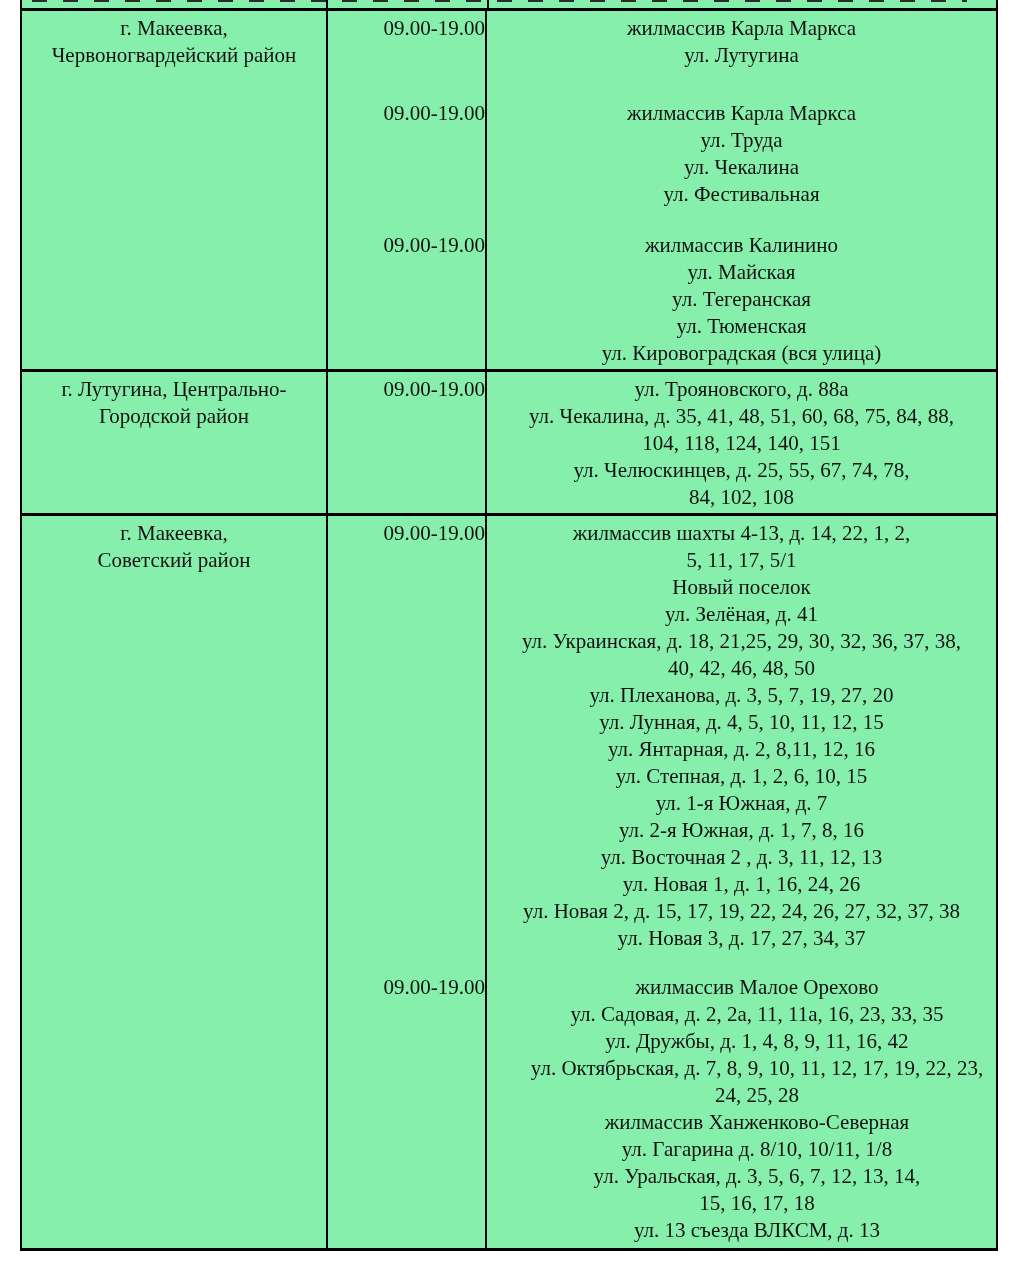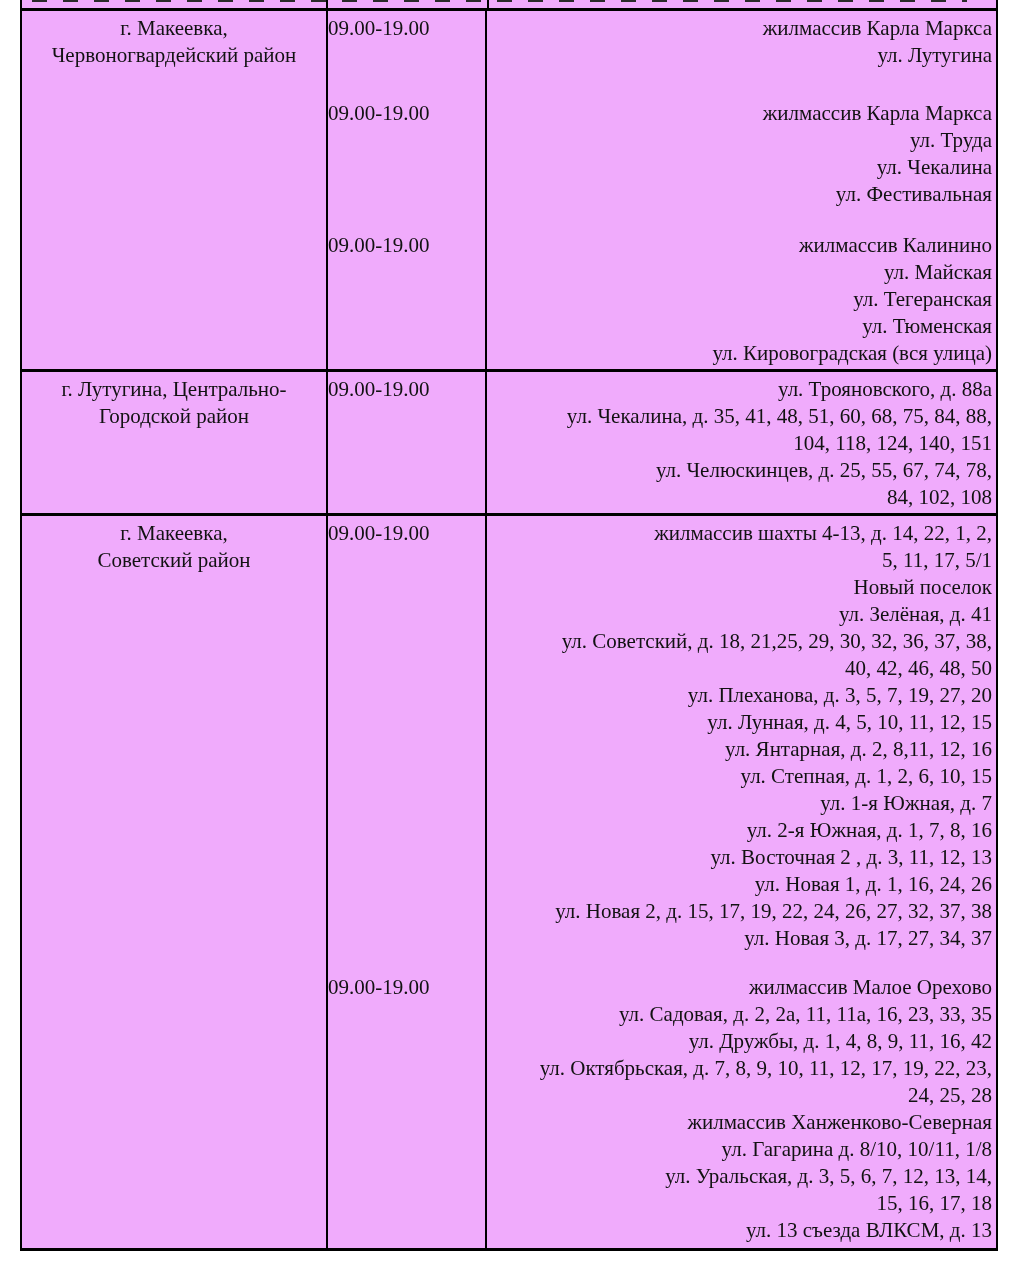--- a/index.html
+++ b/index.html
@@ -1,35 +1,35 @@
 <!DOCTYPE html>
 <html><head>
 <meta charset="utf-8">
 <style>
   html,body{margin:0;padding:0;background:#ffffff;}
   body{width:1023px;height:1280px;position:relative;overflow:hidden;
        font-family:"Liberation Serif","DejaVu Serif",serif;color:#121212;}
   .table{position:absolute;left:20px;top:0;width:978px;box-sizing:border-box;
          border-left:2px solid #000;border-right:2px solid #000;border-bottom:3px solid #000;
-         background:#f0abfc;}
+         background:#86efac;}
   .trow{display:grid;grid-template-columns:306px 1fr;}
   .trow + .trow{border-top:3px solid #000;}
   
   .clip-row{display:grid;grid-template-columns:306px 161px 1fr;height:8px;
             background-image:repeating-linear-gradient(to right,#2a2a2a 0 15px,transparent 15px 31px);
             background-size:96% 2px;background-position:10px 0;background-repeat:no-repeat;}
   .clip-c{border-right:2px solid #000;}
   .clip-last{border-right:none;}
   .c1{border-right:2px solid #000;text-align:center;padding-top:4px;
       font-size:21px;line-height:27px;}
   .rhs{display:block;}
   .block{display:grid;grid-template-columns:159px 1fr;}
-  .tcell{border-right:2px solid #000;text-align:left;padding-top:4px;
+  .tcell{border-right:2px solid #000;text-align:right;padding-top:4px;
          font-size:21px;line-height:27px;}
-  .acell{text-align:right;padding-top:4px;font-size:21px;line-height:27px;
+  .acell{text-align:center;padding-top:4px;font-size:21px;line-height:27px;
          padding-left:4px;padding-right:4px;}
   .gap27{padding-bottom:27px;}
   .gap20{padding-bottom:20px;}
   .gap18{padding-bottom:18px;}
   .end2{padding-bottom:2px;}
   .end4{padding-bottom:4px;margin-left:31px;}
   .line{white-space:pre-wrap;}
 </style>
 </head>
 <body>
@@ -112,21 +112,21 @@
     <div class="rhs">
       <div class="block">
         <div class="tcell">
           <span class="line">09.00-19.00</span>
         </div>
         <div class="acell gap18">
           <div class="line">жилмассив шахты 4-13, д. 14, 22, 1, 2,</div>
           <div class="line">5, 11, 17, 5/1</div>
           <div class="line">Новый поселок</div>
           <div class="line">ул. Зелёная, д. 41</div>
-          <div class="line">ул. Советский, д. 18, 21,25, 29, 30, 32, 36, 37, 38,</div>
+          <div class="line">ул. Украинская, д. 18, 21,25, 29, 30, 32, 36, 37, 38,</div>
           <div class="line">40, 42, 46, 48, 50</div>
           <div class="line">ул. Плеханова, д. 3, 5, 7, 19, 27, 20</div>
           <div class="line">ул. Лунная, д. 4, 5, 10, 11, 12, 15</div>
           <div class="line">ул. Янтарная, д. 2, 8,11, 12, 16</div>
           <div class="line">ул. Степная, д. 1, 2, 6, 10, 15</div>
           <div class="line">ул. 1-я Южная, д. 7</div>
           <div class="line">ул. 2-я Южная, д. 1, 7, 8, 16</div>
           <div class="line">ул. Восточная 2 , д. 3, 11, 12, 13</div>
           <div class="line">ул. Новая 1, д. 1, 16, 24, 26</div>
           <div class="line">ул. Новая 2, д. 15, 17, 19, 22, 24, 26, 27, 32, 37, 38</div>

